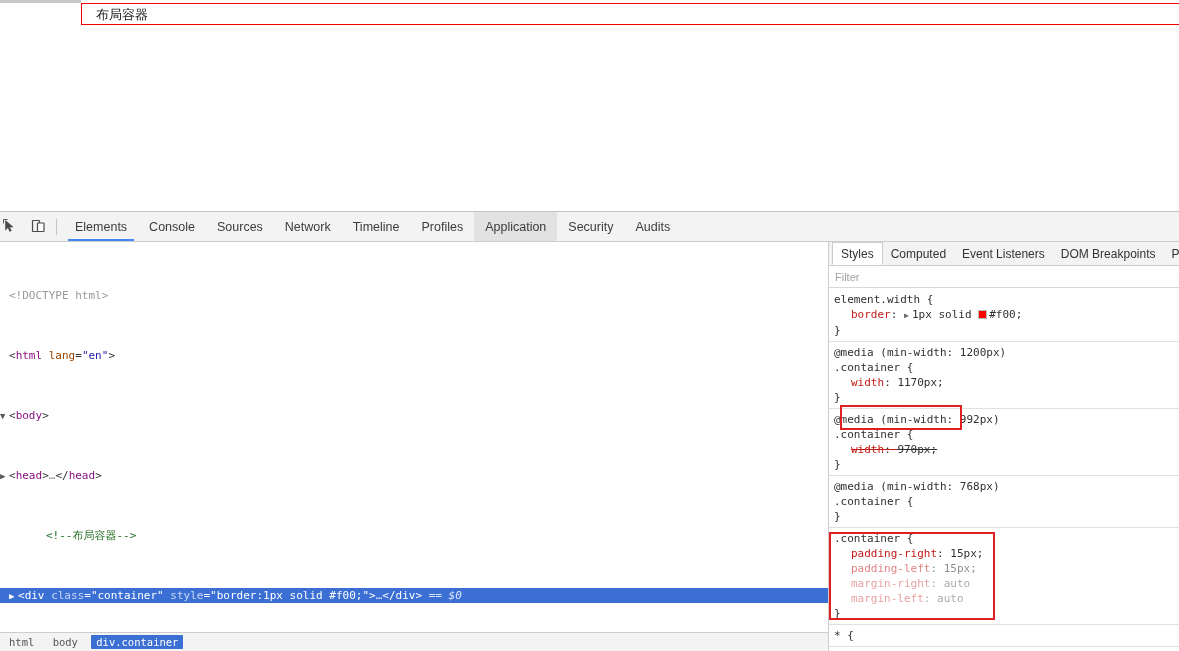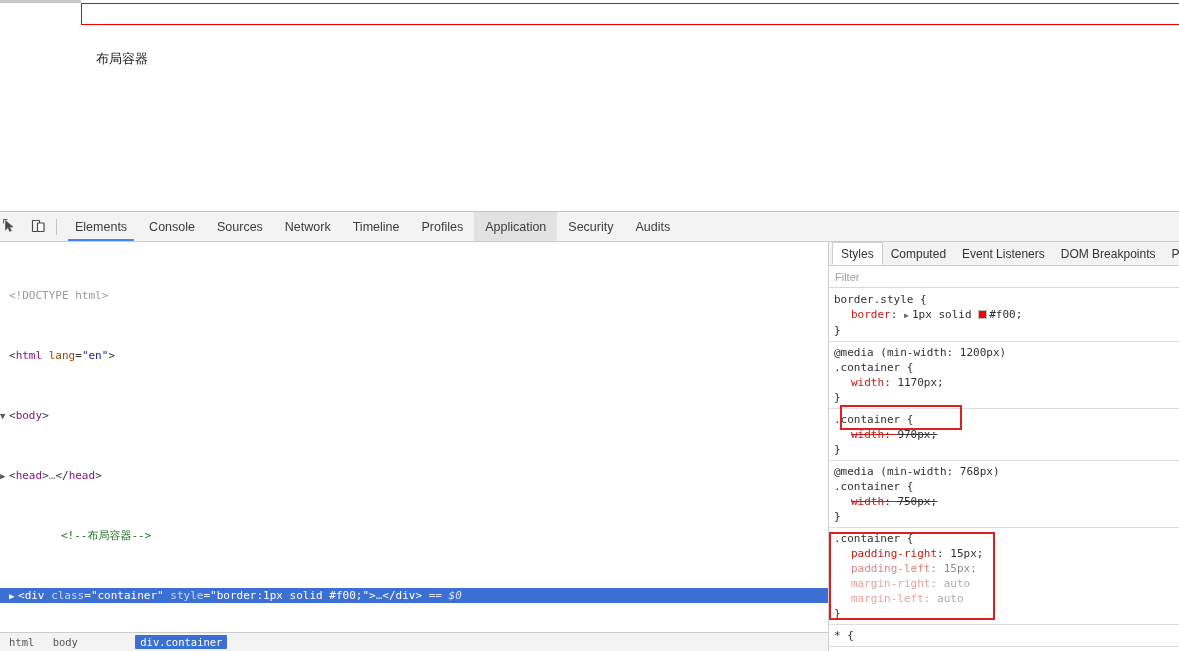--- a/index.html
+++ b/index.html
@@ -53,21 +53,20 @@
 
   .container-box .label {
     position: absolute;
     left: 14px;
     top: 2px;
     font-family: "DejaVu Sans", sans-serif;
     font-size: 13px;
     color: #1a1a1a;
     white-space: nowrap;
     line-height: 17px;
-    margin-top: 44px;
   }
 
   
   .devtools {
     position: absolute;
     left: 0;
     top: 211px;
     width: 1179px;
     height: 440px;
     background: #ffffff;
@@ -230,21 +229,20 @@
 
   .crumb {
     padding: 1px 5px;
     color: #555555;
     white-space: nowrap;
     border-radius: 1px;
   }
   .crumb.selected {
     background: #3b6fd4;
     color: #ffffff;
-    margin-left: 44px;
   }
   .crumb-sep { color: #999999; padding: 0 1px; }
 
   
   .styles-pane {
     position: relative;
     flex: 1 1 auto;
     background: #ffffff;
     overflow: hidden;
   }
@@ -444,21 +442,21 @@
         <div class="dom-tree">
 
           <div class="dom-row"><span class="arrow blank">▶</span><span class="doctype">&lt;!DOCTYPE html&gt;</span></div>
 
           <div class="dom-row"><span class="arrow blank">▶</span><span class="punc">&lt;</span><span class="tag">html</span><span class="punc"> </span><span class="attr-name">lang</span><span class="punc">=</span><span class="attr-val">"en"</span><span class="punc">&gt;</span></div>
 
           <div class="dom-row"><span class="arrow">▼</span><span class="punc">&lt;</span><span class="tag">body</span><span class="punc">&gt;</span></div>
 
           <div class="dom-row"><span class="arrow">▶</span><span class="punc">&lt;</span><span class="tag">head</span><span class="punc">&gt;</span><span class="ellipsis">…</span><span class="punc">&lt;/</span><span class="tag">head</span><span class="punc">&gt;</span></div>
 
-          <div class="dom-row" style="padding-left:61px"><span class="comment">&lt;!--布局容器--&gt;</span></div>
+          <div class="dom-row" style="padding-left:46px"><span class="comment">&lt;!--布局容器--&gt;</span></div>
 
           <div class="dom-row selected" style="padding-left:9px"><span class="arrow">▶</span><span class="punc">&lt;</span><span class="tag">div</span><span class="punc"> </span><span class="attr-name">class</span><span class="punc">=</span><span class="attr-val">"container"</span><span class="punc"> </span><span class="attr-name">style</span><span class="punc">=</span><span class="attr-val">"border:1px solid #f00;"</span><span class="punc">&gt;</span><span class="ellipsis">…</span><span class="punc">&lt;/</span><span class="tag">div</span><span class="punc">&gt; </span><span class="dollar">== $0</span></div>
 
           <div class="dom-row" style="padding-left:14px"><span class="punc">&lt;/</span><span class="tag">body</span><span class="punc">&gt;</span></div>
 
           
 
         </div>
 
         <div class="crumbs">
@@ -490,43 +488,43 @@
             </div>
         </div>
 
         <div class="styles-filter">
           <span>Filter</span>
         </div>
 
         <div class="styles-body">
 
           <div class="rule-block">
-            <div class="rule-line sel">border.style {</div>
+            <div class="rule-line sel">element.width {</div>
             <div class="rule-line indent"><span class="prop">border</span><span class="punc">: </span><span class="expander">▶</span><span class="val">1px solid </span><span class="swatch"></span><span class="val">#f00;</span></div>
             <div class="rule-line">}</div>
           </div>
 
           <div class="rule-block">
             <div class="rule-line media">@media (min-width: 1200px)</div>
             <div class="rule-line sel">.container {</div>
             <div class="rule-line indent"><span class="prop">width</span><span class="punc">: </span><span class="val">1170px;</span></div>
             <div class="rule-line">}</div>
             <div class="annot" id="annot-width"></div>
           </div>
 
           <div class="rule-block">
+            <div class="rule-line media">@media (min-width: 992px)</div>
             <div class="rule-line sel">.container {</div>
             <div class="rule-line indent overridden"><span class="prop overridden">width</span><span class="punc">: </span><span class="val">970px;</span></div>
             <div class="rule-line">}</div>
           </div>
 
           <div class="rule-block">
             <div class="rule-line media">@media (min-width: 768px)</div>
             <div class="rule-line sel">.container {</div>
-            <div class="rule-line indent overridden"><span class="prop overridden">width</span><span class="punc">: </span><span class="val">750px;</span></div>
             <div class="rule-line">}</div>
           </div>
 
           <div class="rule-block">
             <div class="rule-line sel">.container {</div>
             <div class="rule-line indent"><span class="prop">padding-right</span><span class="punc">: </span><span class="val">15px;</span></div>
             <div class="rule-line indent fade-line"><span class="prop">padding-left</span><span class="punc">: </span><span class="val">15px;</span></div>
             <div class="rule-line indent fade-line2"><span class="prop">margin-right</span><span class="punc">: </span><span class="val">auto</span></div>
             <div class="rule-line indent fade-line2"><span class="prop">margin-left</span><span class="punc">: </span><span class="val">auto</span></div>
             <div class="rule-line">}</div>

